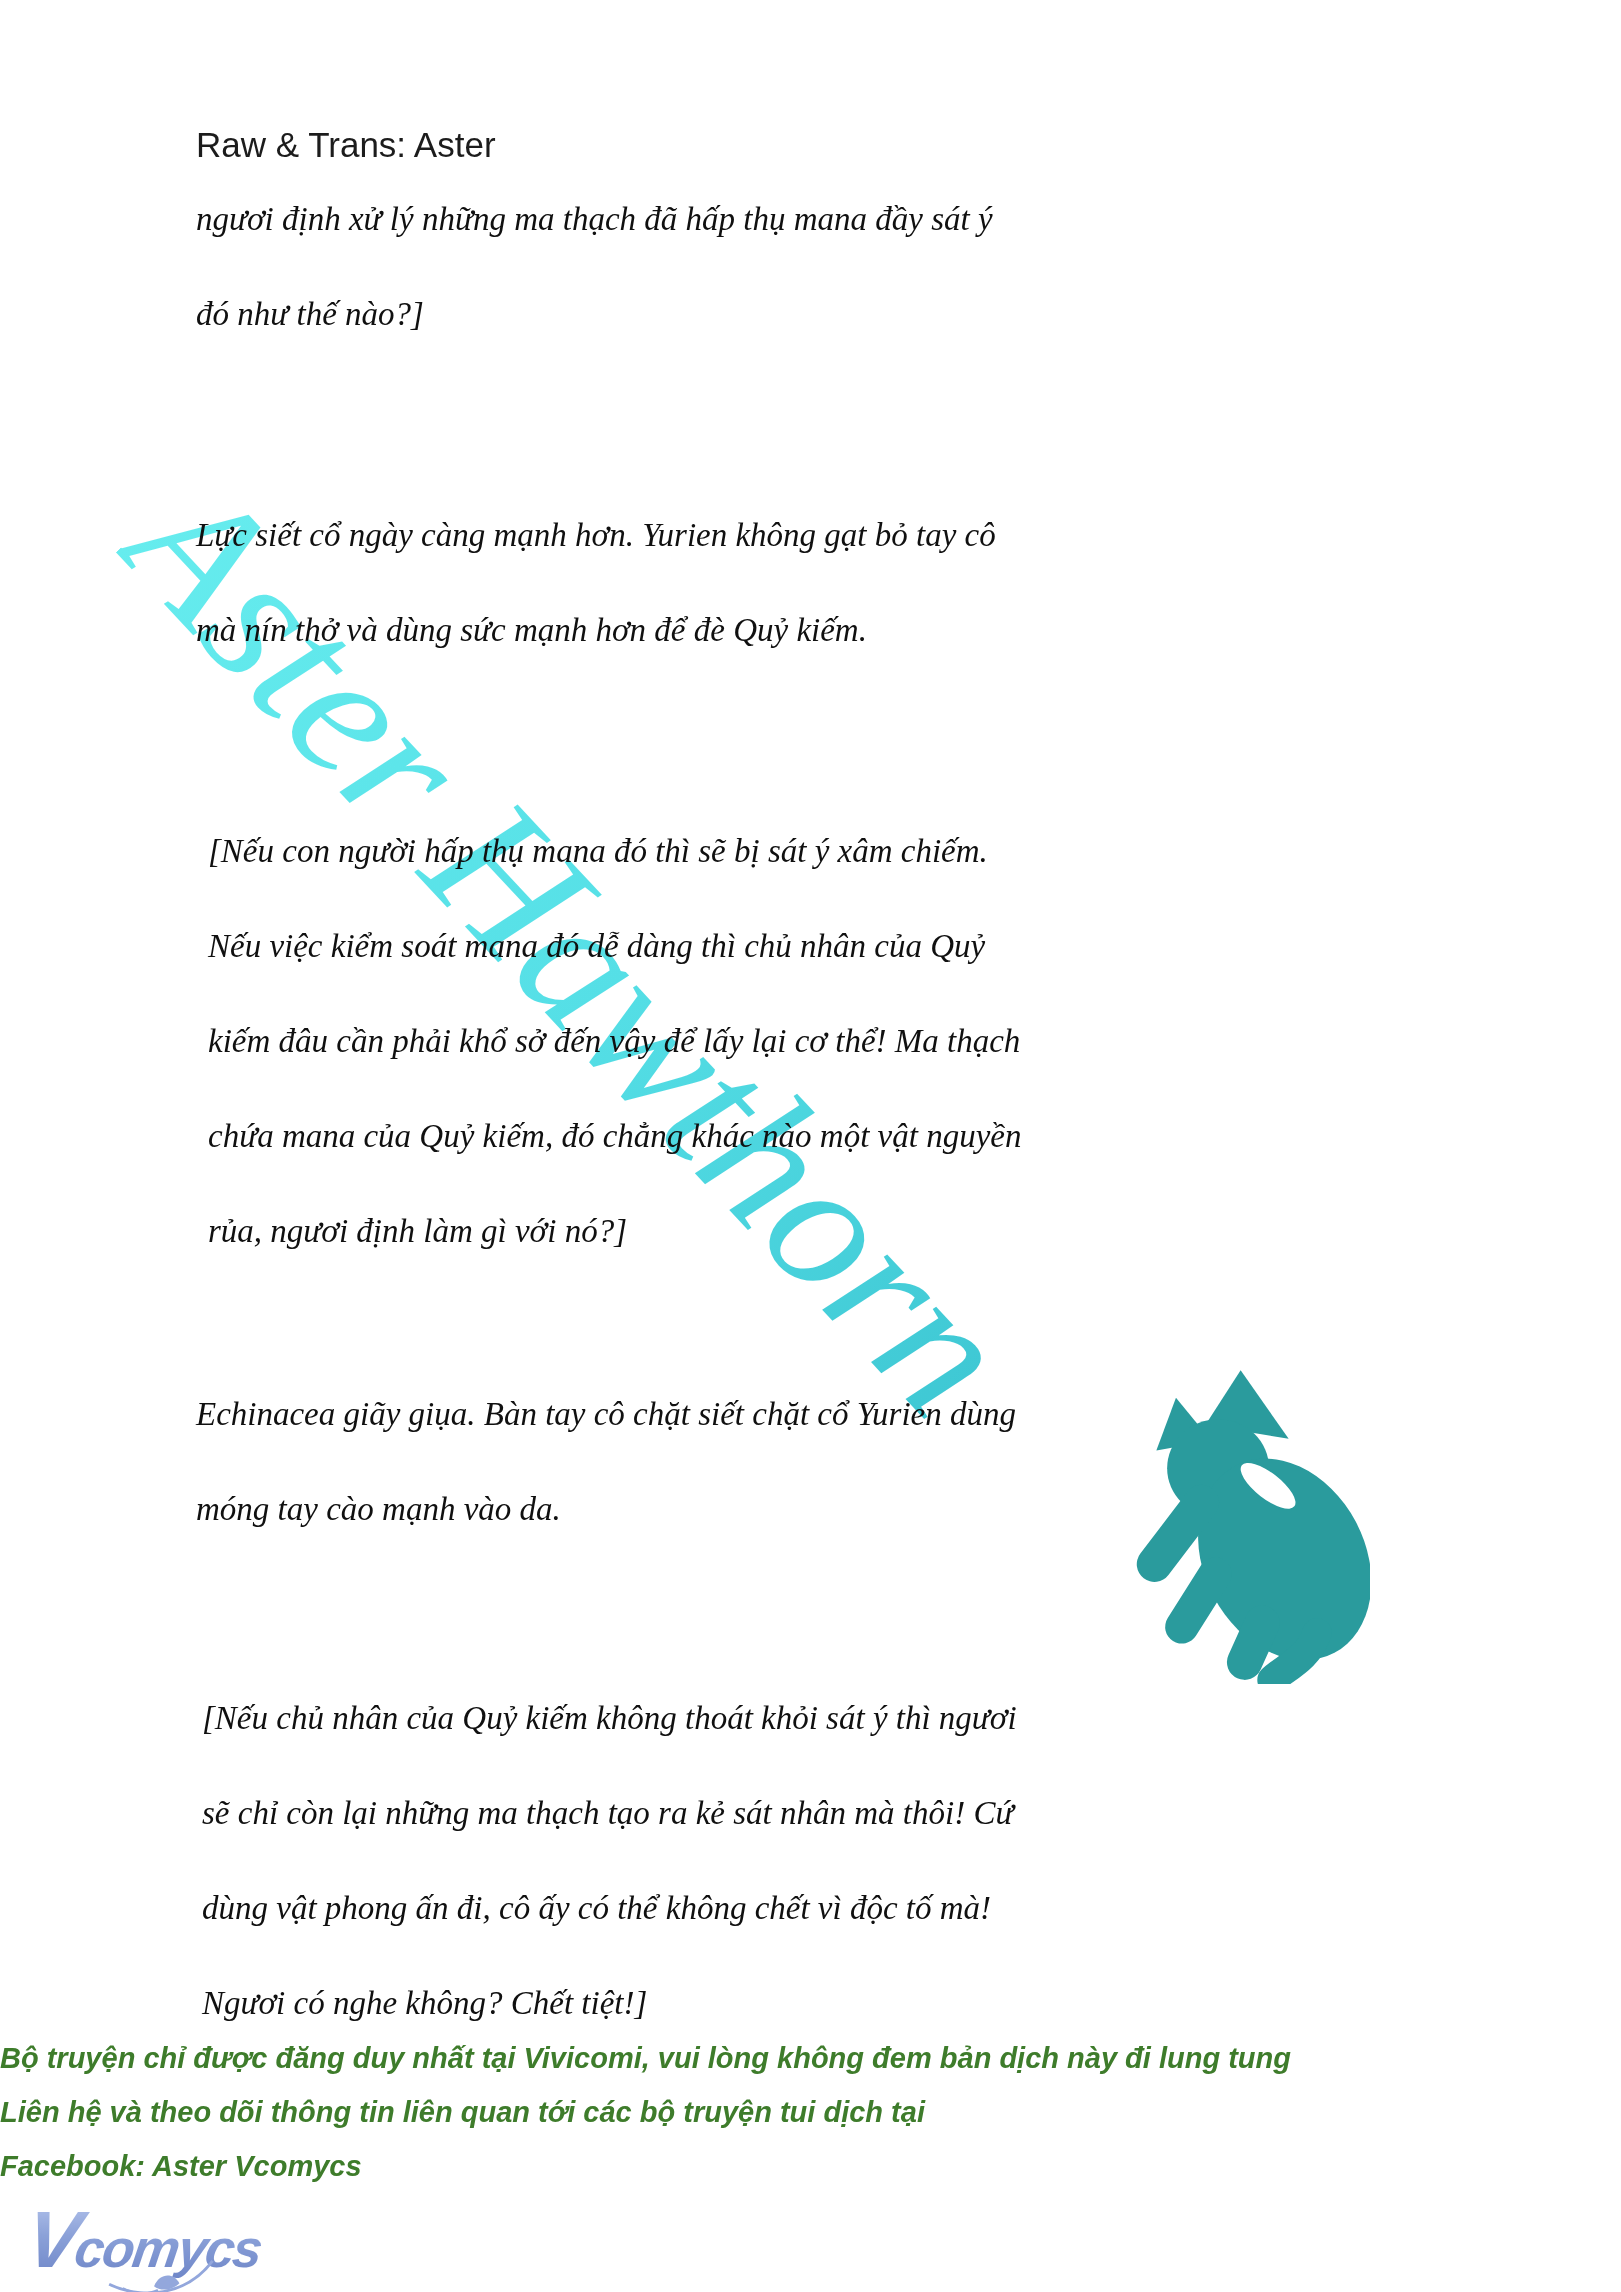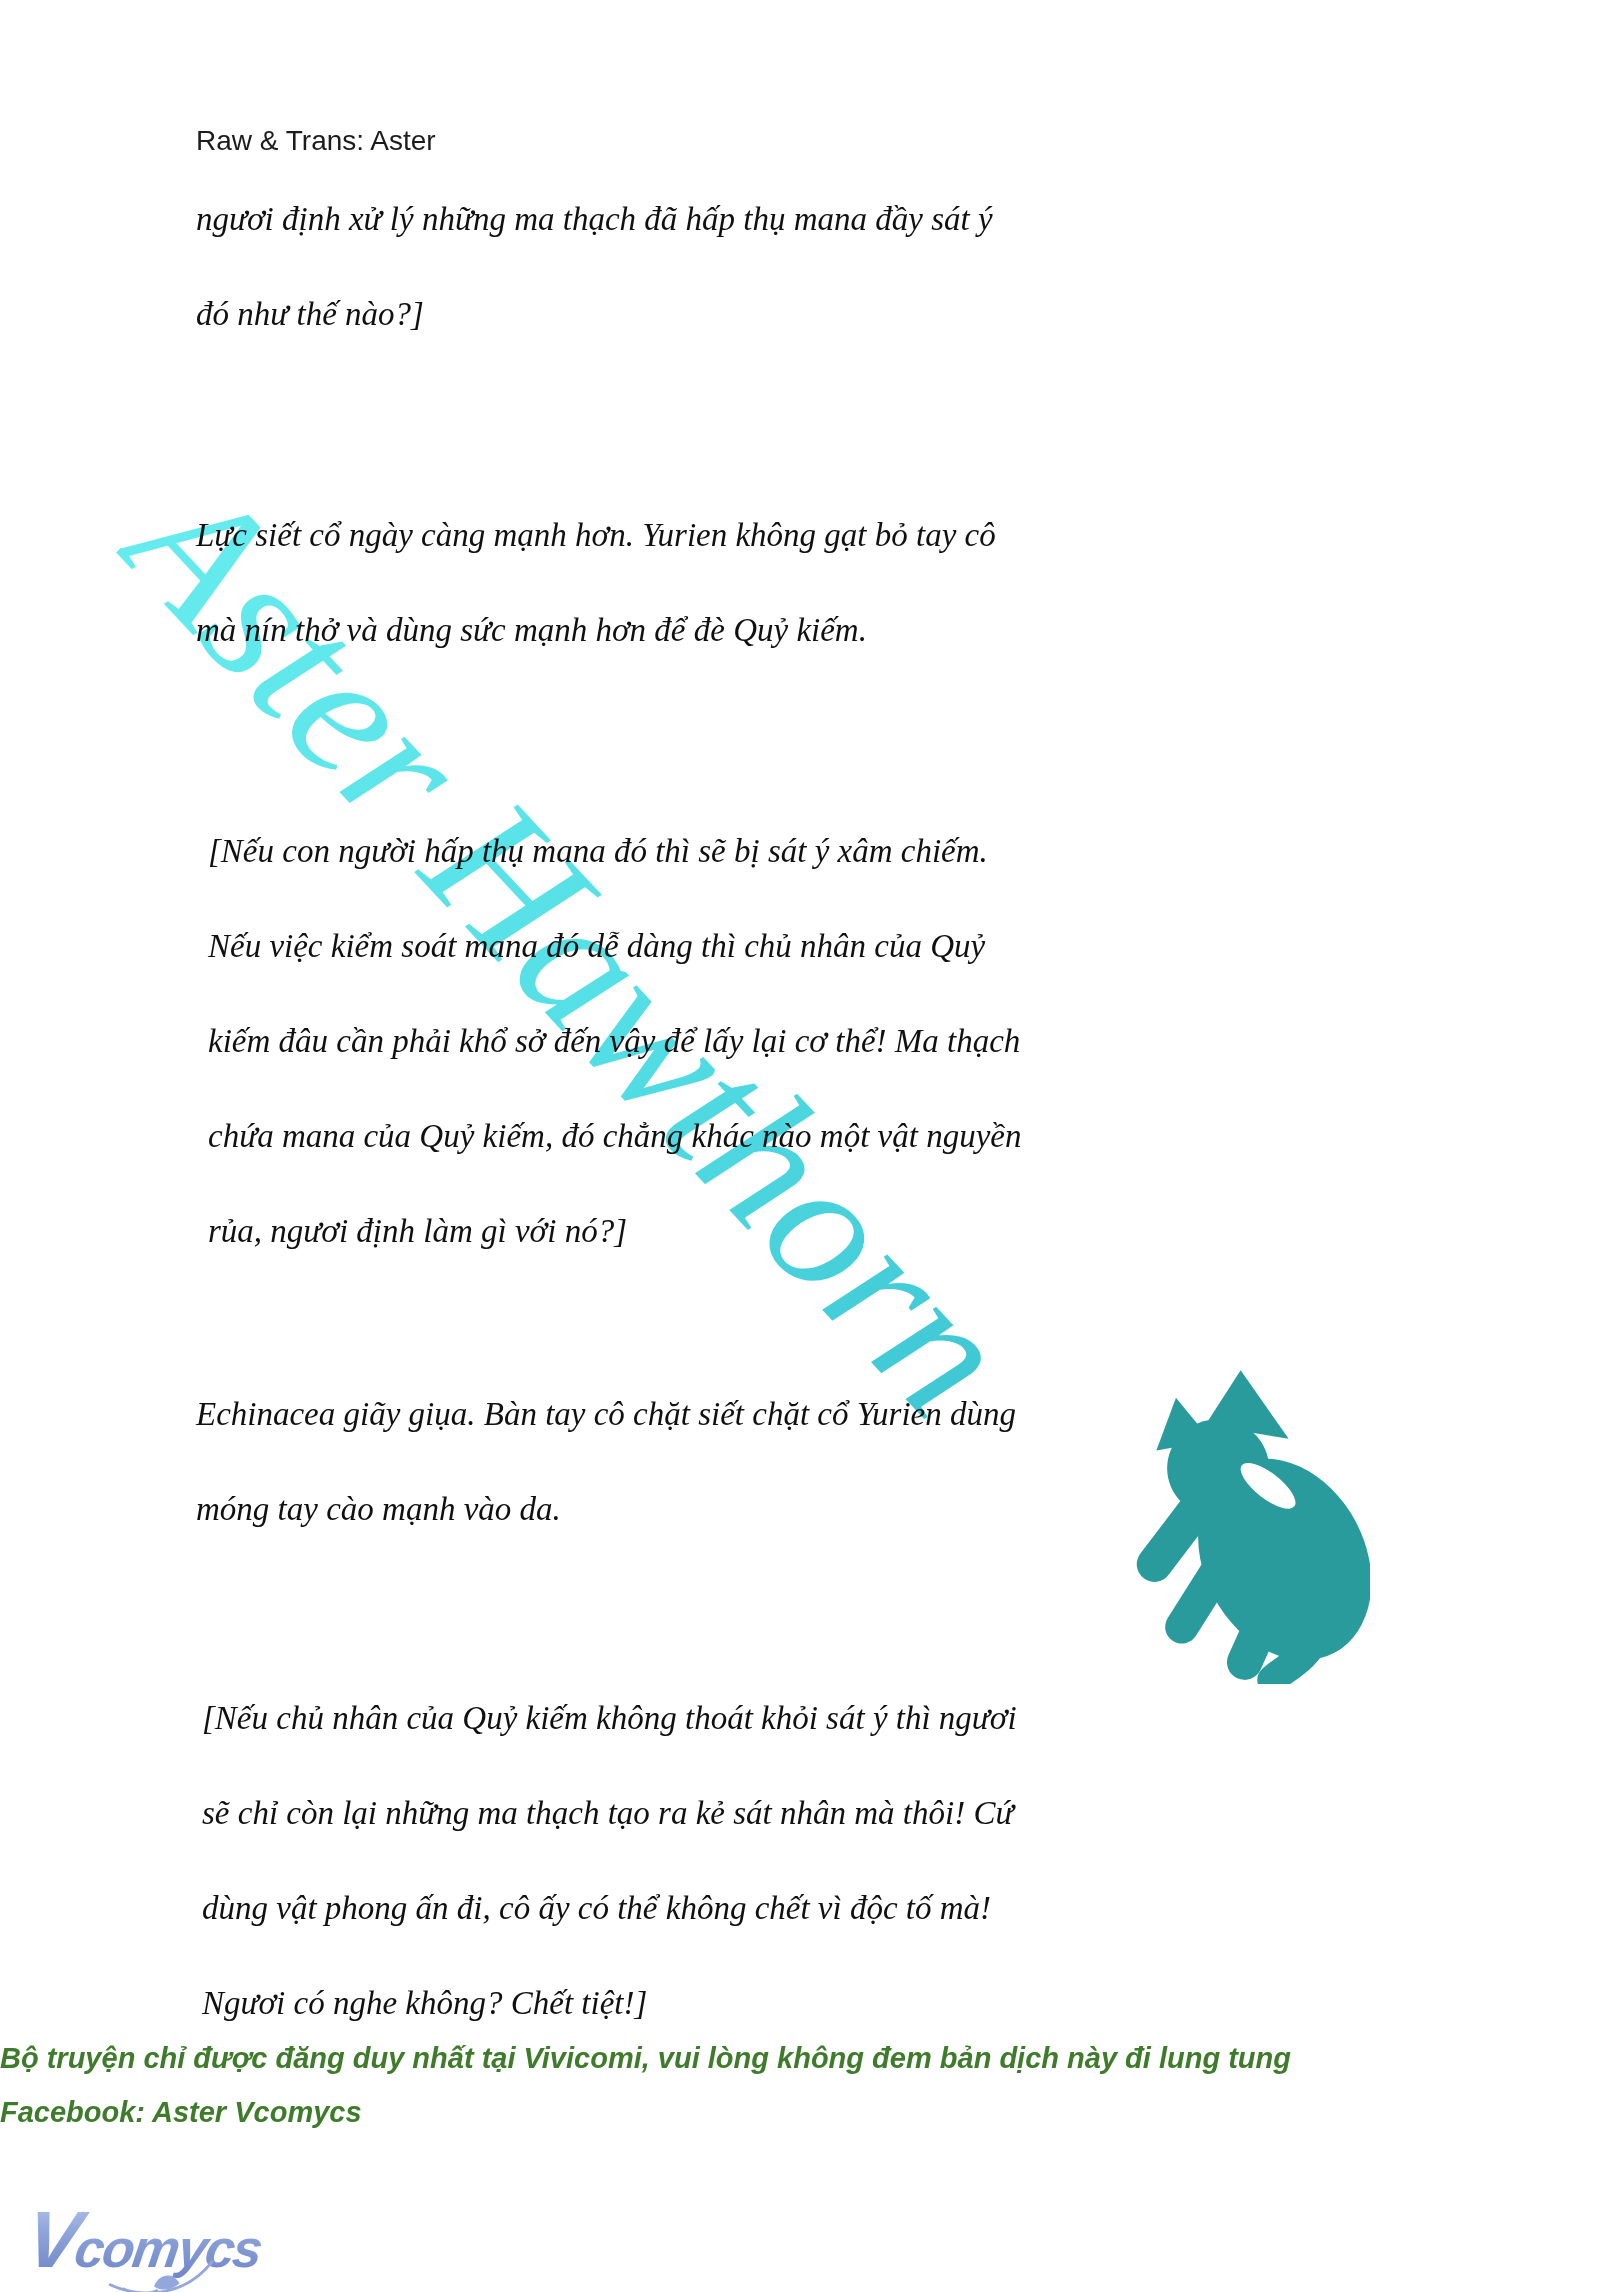--- a/index.html
+++ b/index.html
@@ -13,21 +13,21 @@
     overflow: hidden;
     font-family: "Liberation Serif", "DejaVu Serif", serif;
   }
 
   
   .credit {
     position: absolute;
     left: 196px;
     top: 125px;
     font-family: "Liberation Sans", "DejaVu Sans", sans-serif;
-    font-size: 28px;
+    font-size: 35px;
     color: #1c1c1c;
     z-index: 3;
   }
 
   
   .para {
     position: absolute;
     left: 196px;
     width: 1372px;
     font-size: 33px;
@@ -154,20 +154,21 @@
 rủa, ngươi định làm gì với nó?]</div>
   <div class="para p4">Echinacea giãy giụa. Bàn tay cô chặt siết chặt cổ Yurien dùng
 móng tay cào mạnh vào da.</div>
   <div class="para p5">[Nếu chủ nhân của Quỷ kiếm không thoát khỏi sát ý thì ngươi
 sẽ chỉ còn lại những ma thạch tạo ra kẻ sát nhân mà thôi! Cứ
 dùng vật phong ấn đi, cô ấy có thể không chết vì độc tố mà!
 Ngươi có nghe không? Chết tiệt!]</div>
 
   <div class="footer-note">
     <div>Bộ truyện chỉ được đăng duy nhất tại Vivicomi, vui lòng không đem bản dịch này đi lung tung</div>
+    <div>Liên hệ và theo dõi thông tin liên quan tới các bộ truyện tui dịch tại</div>
     <div>Facebook: Aster Vcomycs</div>
   </div>
 
   <div class="logo">
     <span class="logo-text">Vcomycs</span>
     <svg class="logo-flourish" width="147" height="41" viewBox="0 0 150 42" xmlns="http://www.w3.org/2000/svg">
       <path d="M6,30 C40,46 85,42 112,6" stroke="#93a7dc" stroke-width="3" fill="none"></path>
       <path d="M52,32 c6,-14 20,-14 26,-3 c-8,8 -20,8 -26,3 z" fill="#93a7dc"></path>
       <path d="M20,34 c10,6 26,7 36,2" stroke="#93a7dc" stroke-width="2.5" fill="none"></path>
     </svg>

